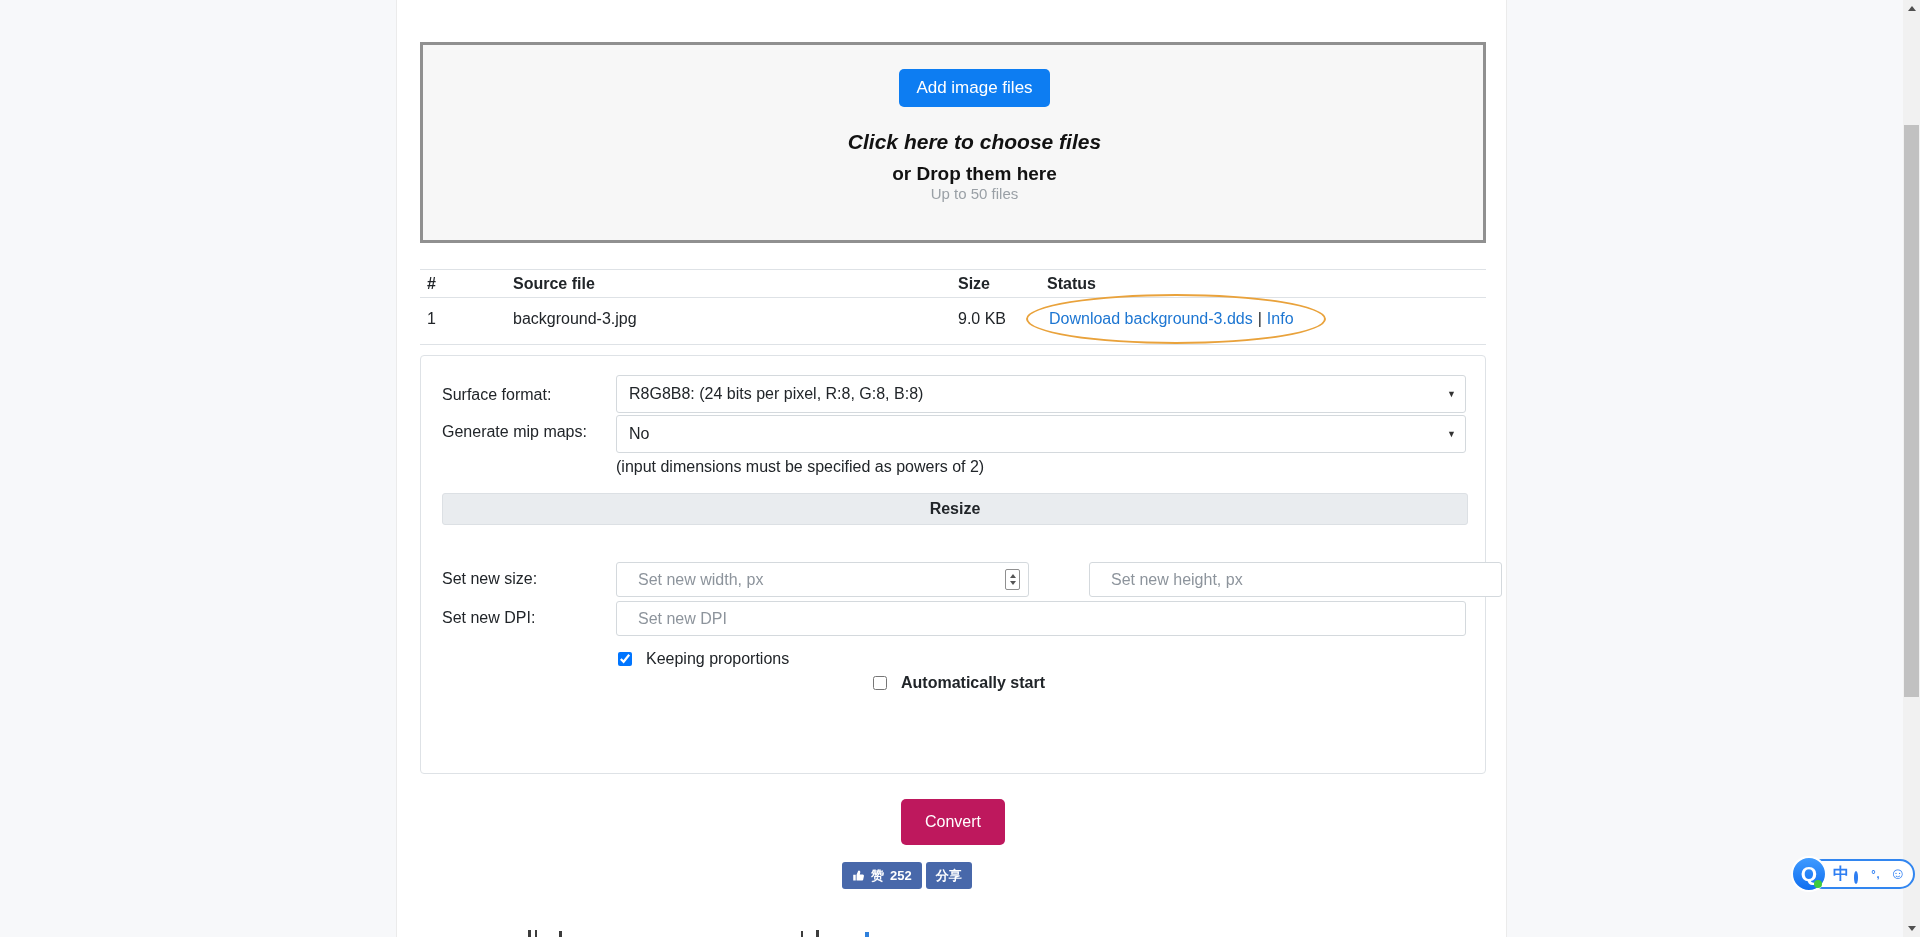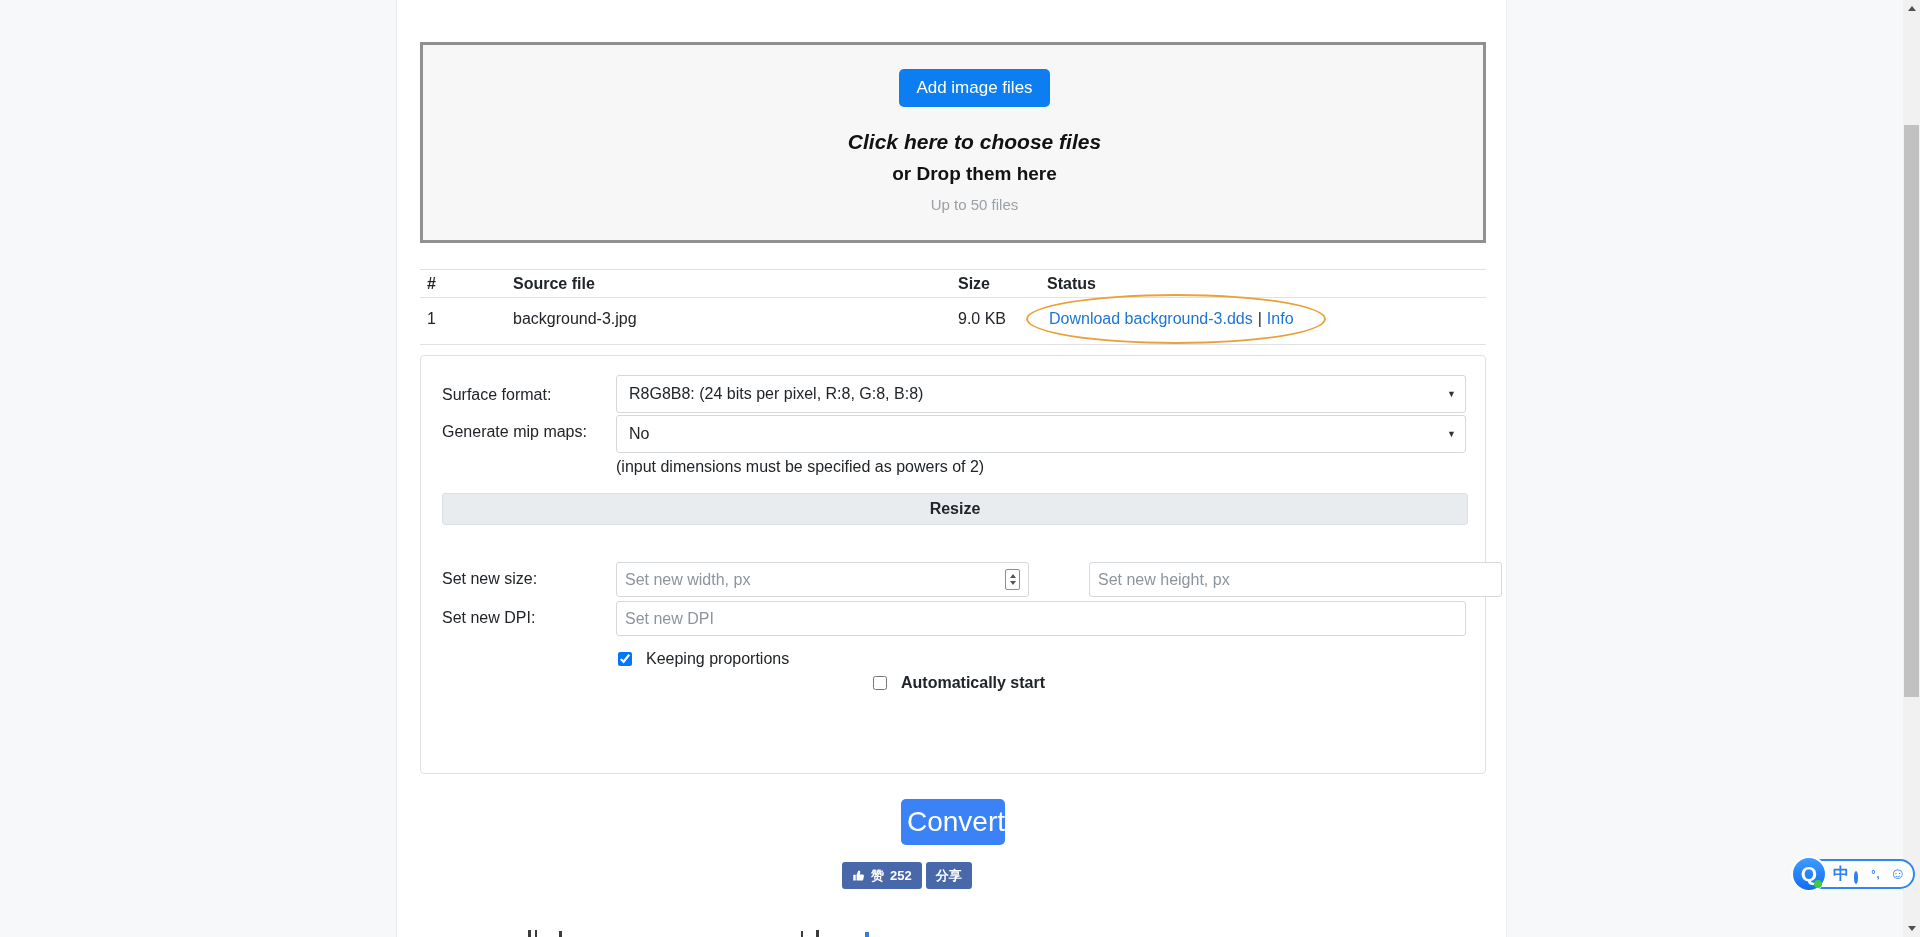--- a/index.html
+++ b/index.html
@@ -21,21 +21,21 @@
     text-align:center;
     padding-left:43px;
   }
   .dz-btn{
     display:inline-block;margin-top:24px;padding:9px 17px;
     background:#0d7df2;color:#fff;font-size:17px;border:none;border-radius:5px;
     cursor:pointer;font-family:inherit;
   }
   .dz-line1{margin-top:23px;font-style:italic;font-weight:600;font-size:21px;color:#121212;}
   .dz-line2{margin-top:9px;font-weight:700;font-size:19px;color:#121212;}
-  .dz-line3{margin-top:11px;font-size:15px;color:#9aa0a6;}
+  .dz-line3{font-size:15px;color:#9aa0a6;}
   
   .hline{position:absolute;left:23px;width:1066px;height:1px;background:#dee2e6;}
   .th,.td{position:absolute;font-size:16px;height:24px;line-height:24px;white-space:nowrap;}
   .th{font-weight:700;top:272px;}
   .td{top:307px;}
   .status-cell a{color:#1d76d2;text-decoration:none;}
   .status-sep{color:#212529;margin:0 5px;}
   .ellipse{
     position:absolute;left:629px;top:294px;width:300px;height:50px;
     border:2px solid #e9a23b;border-radius:50%;box-sizing:border-box;pointer-events:none;
@@ -54,39 +54,39 @@
   .sel .caret{position:absolute;right:9px;top:13px;font-size:9px;color:#333;}
   .note{position:absolute;left:195px;top:102px;font-size:16px;color:#212529;}
   .resize-bar{
     position:absolute;left:21px;top:137px;width:1026px;height:32px;box-sizing:border-box;
     background:#e9ecef;border:1px solid #dce0e4;border-radius:3px;
     display:flex;align-items:center;justify-content:center;
     font-weight:700;font-size:16px;color:#212529;
   }
   .inp{
     position:absolute;height:35px;box-sizing:border-box;background:#fff;
-    border:1px solid #d4d9dd;border-radius:3px;font-size:16px;padding:0 8px;
+    border:1px solid #d4d9dd;border-radius:3px;font-size:16px;padding:0 21px;
     color:#212529;font-family:inherit;
   }
   .inp::placeholder{color:#8d949c;opacity:1;}
   .spinner{
     position:absolute;left:584px;top:213px;width:15px;height:21px;box-sizing:border-box;
     background:#fff;border:1px solid #8f8f8f;border-radius:2px;
     display:flex;flex-direction:column;align-items:center;justify-content:space-evenly;
   }
   .spin-up{width:0;height:0;border-left:3px solid transparent;border-right:3px solid transparent;border-bottom:4px solid #555;}
   .spin-down{width:0;height:0;border-left:3px solid transparent;border-right:3px solid transparent;border-top:4px solid #555;}
   .chk-row{position:absolute;display:flex;align-items:center;gap:14px;font-size:16px;white-space:nowrap;}
   .chk-row input{width:14px;height:14px;margin:0;}
   .bold{font-weight:700;}
   
   .convert-btn{
     position:absolute;left:504px;top:799px;width:104px;height:46px;
-    background:#3b82f6;color:#fff;border:none;border-radius:5px;
-    font-size:28px;font-family:inherit;cursor:pointer;
+    background:#be185d;color:#fff;border:none;border-radius:5px;
+    font-size:16px;font-family:inherit;cursor:pointer;
   }
   .social{position:absolute;left:445px;top:862px;height:27px;display:flex;gap:4px;}
   .fb-btn{
     background:#4868aa;color:#fff;font-size:13px;font-weight:700;
     border-radius:3px;display:flex;align-items:center;padding:0 10px;gap:6px;
     cursor:pointer;white-space:nowrap;
   }
   .fb-btn svg{display:block;}
   
   .stroke{position:absolute;bottom:0;background:#3c3c3c;}

